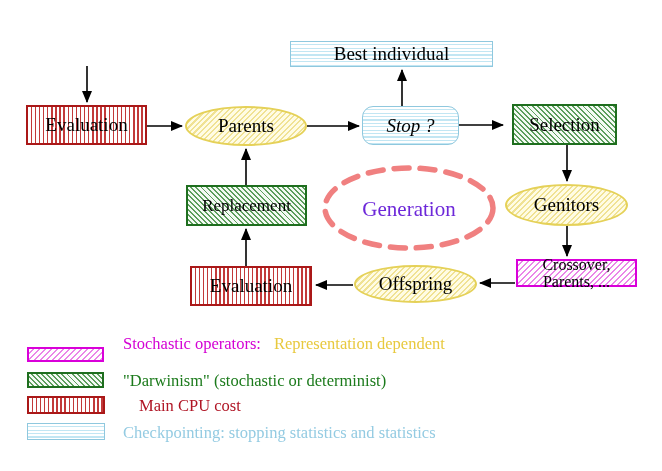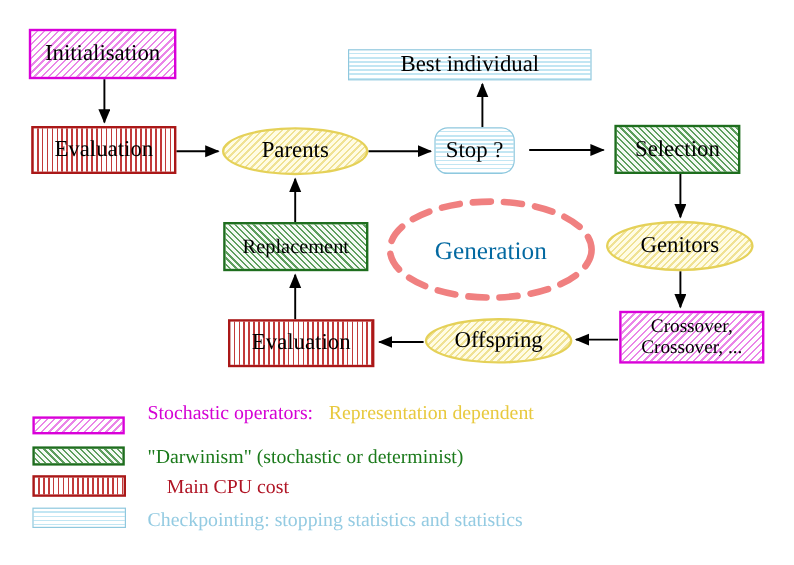--- a/index.html
+++ b/index.html
@@ -31,32 +31,32 @@
   }
   .hatch-yellow{
     background:repeating-linear-gradient(135deg,#fffce4 0 2.4px,#f0e294 2.4px 3.9px);
     border:2px solid #e5d158;
   }
   .ellipse{border-radius:50%;}
   
   #n-initialisation{left:24px;top:24px;width:123px;height:42px;}
   #n-evaluation-top{left:26px;top:105px;width:121px;height:40px;}
   #n-parents{left:185px;top:106px;width:122px;height:40px;}
-  #n-stop{left:362px;top:106px;width:67px;height:39px;border-radius:11px;}
+  #n-stop{left:362px;top:106px;width:97px;height:39px;border-radius:11px;font-style:italic;}
   #n-best{left:290px;top:41px;width:203px;height:26px;}
   #n-selection{left:512px;top:104px;width:105px;height:41px;}
   #n-genitors{left:505px;top:184px;width:123px;height:42px;}
-  #n-crossover{left:516px;top:259px;width:121px;height:44px;flex-direction:column;font-size:16px;line-height:17px;}
+  #n-crossover{left:516px;top:259px;width:121px;height:28px;flex-direction:column;font-size:16px;line-height:17px;}
   #n-offspring{left:354px;top:265px;width:123px;height:38px;}
   #n-evaluation-bottom{left:190px;top:266px;width:122px;height:40px;}
   #n-replacement{left:186px;top:185px;width:121px;height:41px;font-size:17px;}
   #n-generation-label{
     position:absolute;left:325px;top:195px;width:168px;height:28px;
     display:flex;align-items:center;justify-content:center;
-    color:#0369a1;font-size:21px;
+    color:#6d28d9;font-size:21px;
   }
   
   .swatch{position:absolute;box-sizing:border-box;}
   #sw-magenta{left:27px;top:347px;width:77px;height:15px;}
   #sw-green{left:27px;top:372px;width:77px;height:16px;}
   #sw-red{left:27px;top:396px;width:78px;height:18px;}
   #sw-cyan{left:27px;top:423px;width:78px;height:17px;}
   .legend-text{position:absolute;left:123px;font-size:16.5px;white-space:nowrap;}
   #lg1{top:334px;color:#d400d4;}
   #lg1 .gold{color:#e8c93e;margin-left:13px;}
@@ -84,23 +84,20 @@
       <line x1="441" y1="125" x2="503" y2="125" marker-end="url(#ah)"></line>
       <line x1="567" y1="145" x2="567" y2="181" marker-end="url(#ah)"></line>
       <line x1="567" y1="226" x2="567" y2="256" marker-end="url(#ah)"></line>
       <line x1="515" y1="283" x2="480" y2="283" marker-end="url(#ah)"></line>
       <line x1="353" y1="285" x2="316" y2="285" marker-end="url(#ah)"></line>
       <line x1="246" y1="266" x2="246" y2="229" marker-end="url(#ah)"></line>
       <line x1="246" y1="185" x2="246" y2="149" marker-end="url(#ah)"></line>
     </g>
   </svg>
 
-  <div id="n-initialisation" class="node hatch-magenta">
-    <span>Initialisation</span>
-  </div>
 
   <div id="n-evaluation-top" class="node stripes-red">
     <span>Evaluation</span>
   </div>
 
   <div id="n-parents" class="node hatch-yellow ellipse">
     <span>Parents</span>
   </div>
 
   <div id="n-stop" class="node stripes-cyan">
@@ -114,21 +111,21 @@
   <div id="n-selection" class="node hatch-green">
     <span>Selection</span>
   </div>
 
   <div id="n-genitors" class="node hatch-yellow ellipse">
     <span>Genitors</span>
   </div>
 
   <div id="n-crossover" class="node hatch-magenta">
     <span>Crossover,</span>
-    <span>Crossover, ...</span>
+    <span>Parents, ...</span>
   </div>
 
   <div id="n-offspring" class="node hatch-yellow ellipse">
     <span>Offspring</span>
   </div>
 
   <div id="n-evaluation-bottom" class="node stripes-red">
     <span>Evaluation</span>
   </div>
 

